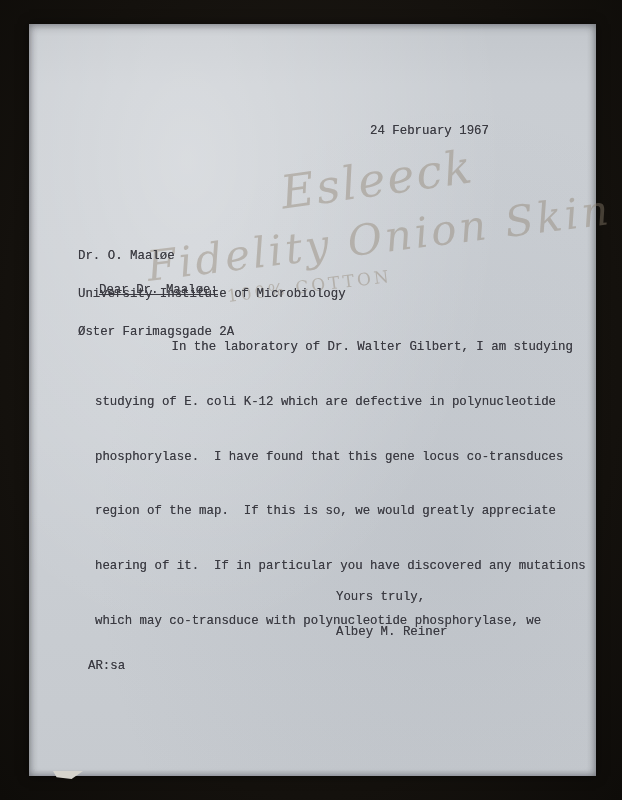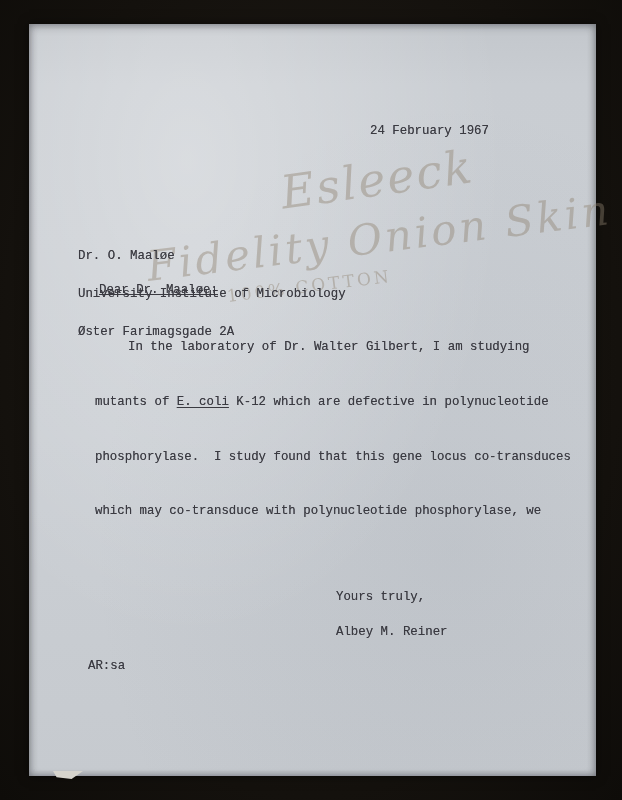--- a/index.html
+++ b/index.html
@@ -41,22 +41,22 @@
     font-size: 12.4px;
     color: #3a3a41;
     white-space: pre;
     text-shadow: 0 0 0.6px rgba(55,55,65,0.65);
   }
   .date-line   { left: 341px; top: 100px; }
   .recipient   { left: 49px;  top: 201px; line-height: 12.6px; }
   .salutation  { left: 70px;  top: 259px; text-decoration: underline; }
   .body-block  { left: 66px;  top: 282px; width: 478px; }
   .body-block .line { height: 26.8px; line-height: 26.8px; }
-  .body-block .line.indent { padding-left: 33px; }
-  .u-seg { text-decoration: underline; text-underline-offset: 2px; }
+  .body-block .line.indent { padding-left: 33px; text-align: right; }
+  .u-seg { text-underline-offset: 2px; }
   .closing     { left: 307px; top: 566px; }
   .signature   { left: 307px; top: 601px; }
   .reference   { left: 59px;  top: 635px; text-align: center; }
 
   .watermark {
     position: absolute;
     left: 0; top: 0; width: 100%; height: 100%;
     pointer-events: none;
     color: #8f8270;
     opacity: 0.42;
@@ -96,22 +96,24 @@
     <div class="typed recipient">
       <div>Dr. O. Maaløe</div>
       <div>University Institute of Microbiology</div>
       <div>Øster Farimagsgade 2A</div>
     </div>
 
     <div class="typed salutation">Dear Dr. Maaløe:</div>
 
     <div class="typed body-block">
       <div class="line indent">In the laboratory of Dr. Walter Gilbert, I am studying</div>
-      <div class="line"><span>mutants of </span><span class="u-seg">E. coli</span><span> K-12 which are defective in polynucleotide</span></div>
-      <div class="line">phosphorylase.  I study found that this gene locus co-transduces</div>
+      <div class="line"><span>studying of </span><span class="u-seg">E. coli</span><span> K-12 which are defective in polynucleotide</span></div>
+      <div class="line">phosphorylase.  I have found that this gene locus co-transduces</div>
+      <div class="line">region of the map.  If this is so, we would greatly appreciate</div>
+      <div class="line">hearing of it.  If in particular you have discovered any mutations</div>
       <div class="line">which may co-transduce with polynucleotide phosphorylase, we</div>
       
     </div>
 
     <div class="typed closing">Yours truly,</div>
     <div class="typed signature">Albey M. Reiner</div>
     <div class="typed reference">AR:sa</div>
 
     <div class="tear"></div>
   </div>

